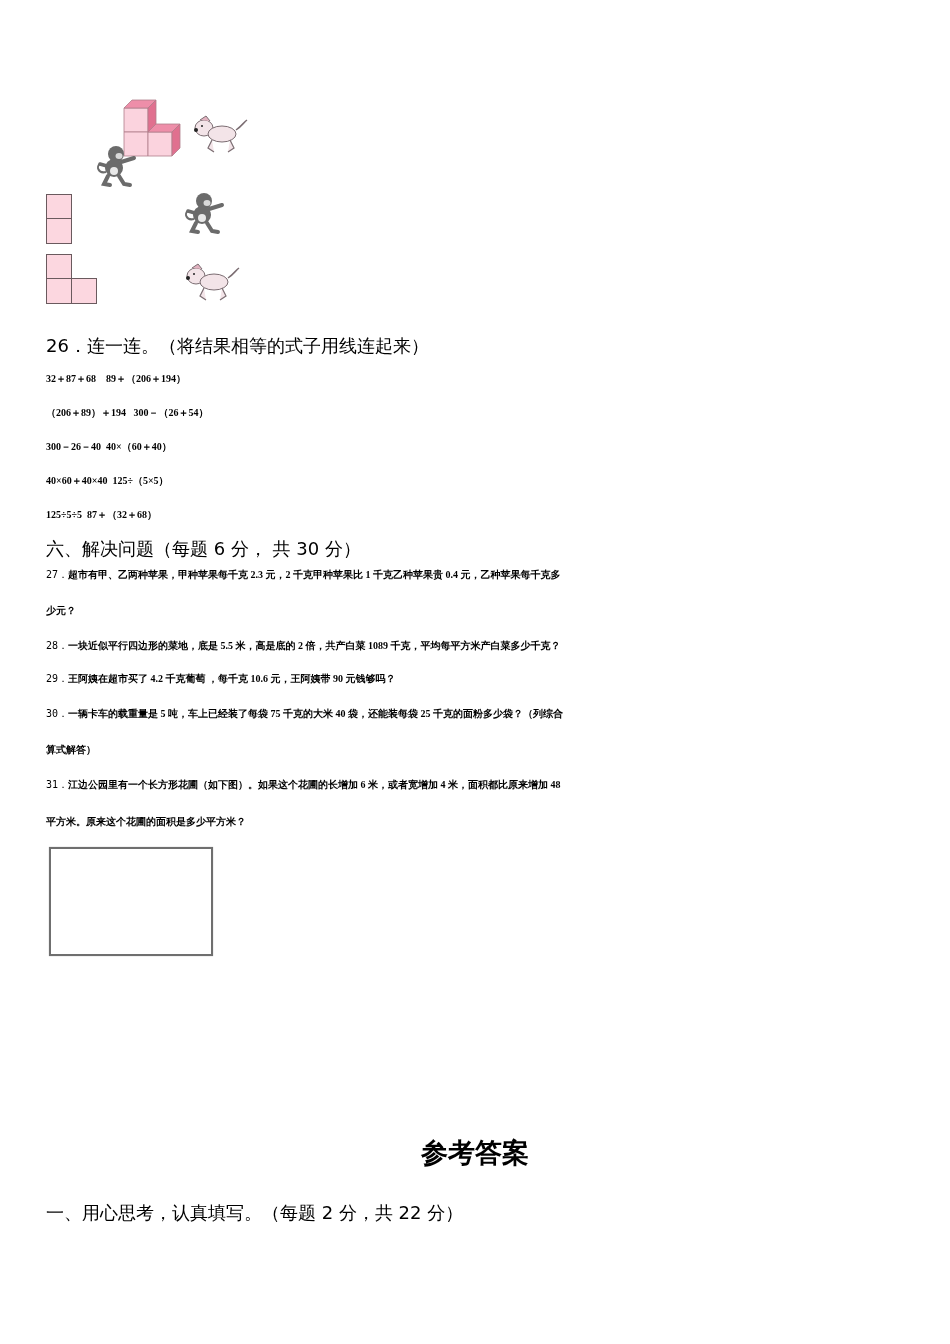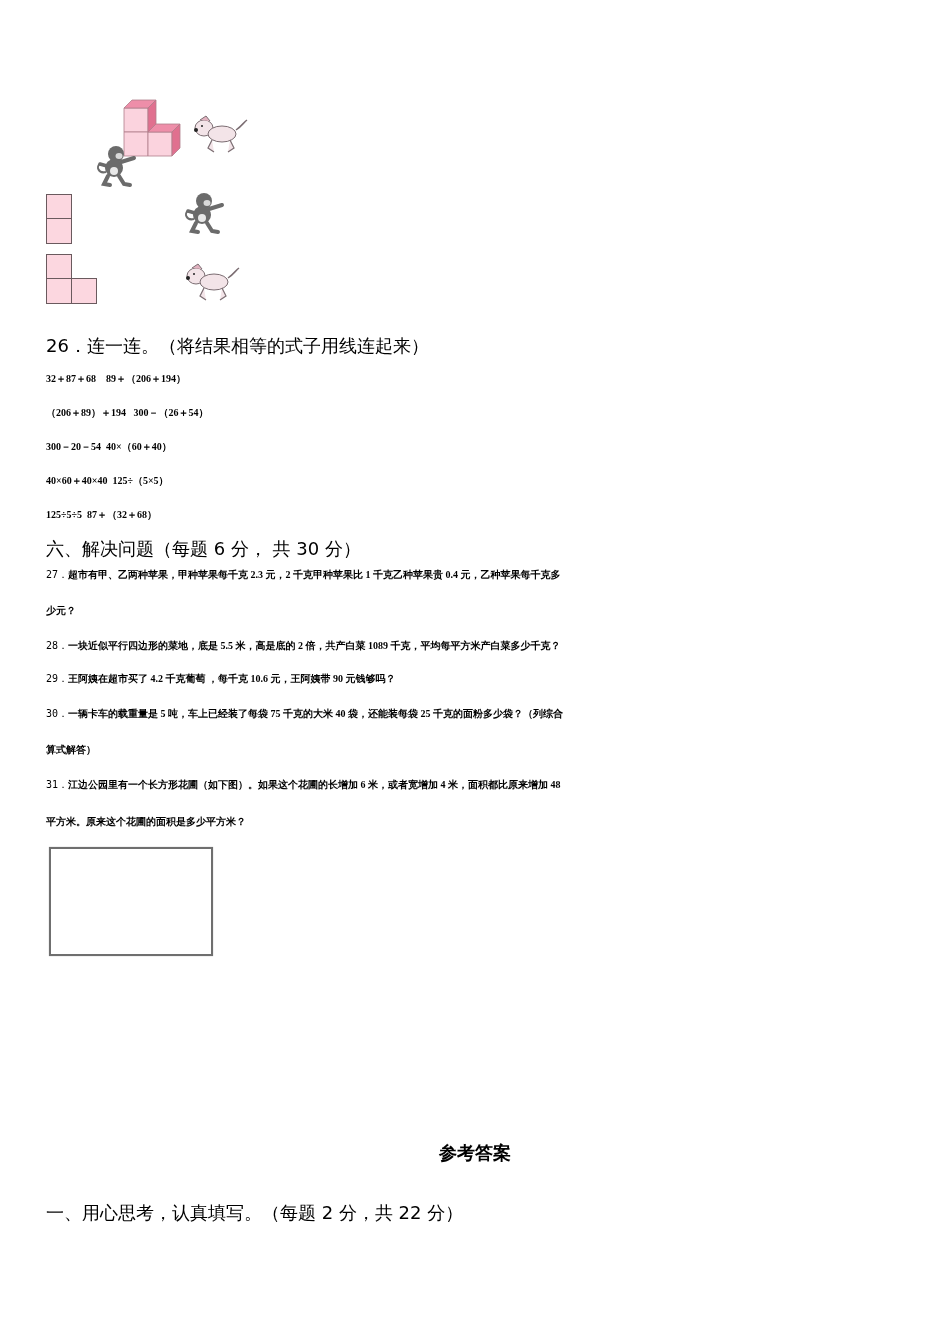--- a/index.html
+++ b/index.html
@@ -35,21 +35,21 @@
       font-weight: normal;
     }
     .answer-title {
       position: absolute;
       left: 0;
       width: 950px;
       top: 1139px;
       text-align: center;
       font-family: "DejaVu Sans", "Liberation Sans", sans-serif;
       font-weight: bold;
-      font-size: 18px;
+      font-size: 27px;
       line-height: 28px;
     }
     .rect-figure {
       position: absolute;
       left: 49px;
       top: 847px;
       width: 160px;
       height: 105px;
       border: 2px solid #6f6f6f;
       box-shadow: 0 0 1px #aaa;
@@ -150,21 +150,21 @@
 
 <div class="line" style="top:369px;">
   <span>32＋87＋68</span>&nbsp;&nbsp;&nbsp;
   <span>89＋（206＋194）</span>
 </div>
 <div class="line" style="top:403px;">
   <span>（206＋89）＋194</span>&nbsp;&nbsp;
   <span>300－（26＋54）</span>
 </div>
 <div class="line" style="top:437px;">
-  <span>300－20－54</span>&nbsp;
+  <span>300－26－40</span>&nbsp;
   <span>40×（60＋40）</span>
 </div>
 <div class="line" style="top:471px;">
   <span>40×60＋40×40</span>&nbsp;
   <span>125÷（5×5）</span>
 </div>
 <div class="line" style="top:505px;">
   <span>125÷5÷5</span>&nbsp;
   <span>87＋（32＋68）</span>
 </div>

